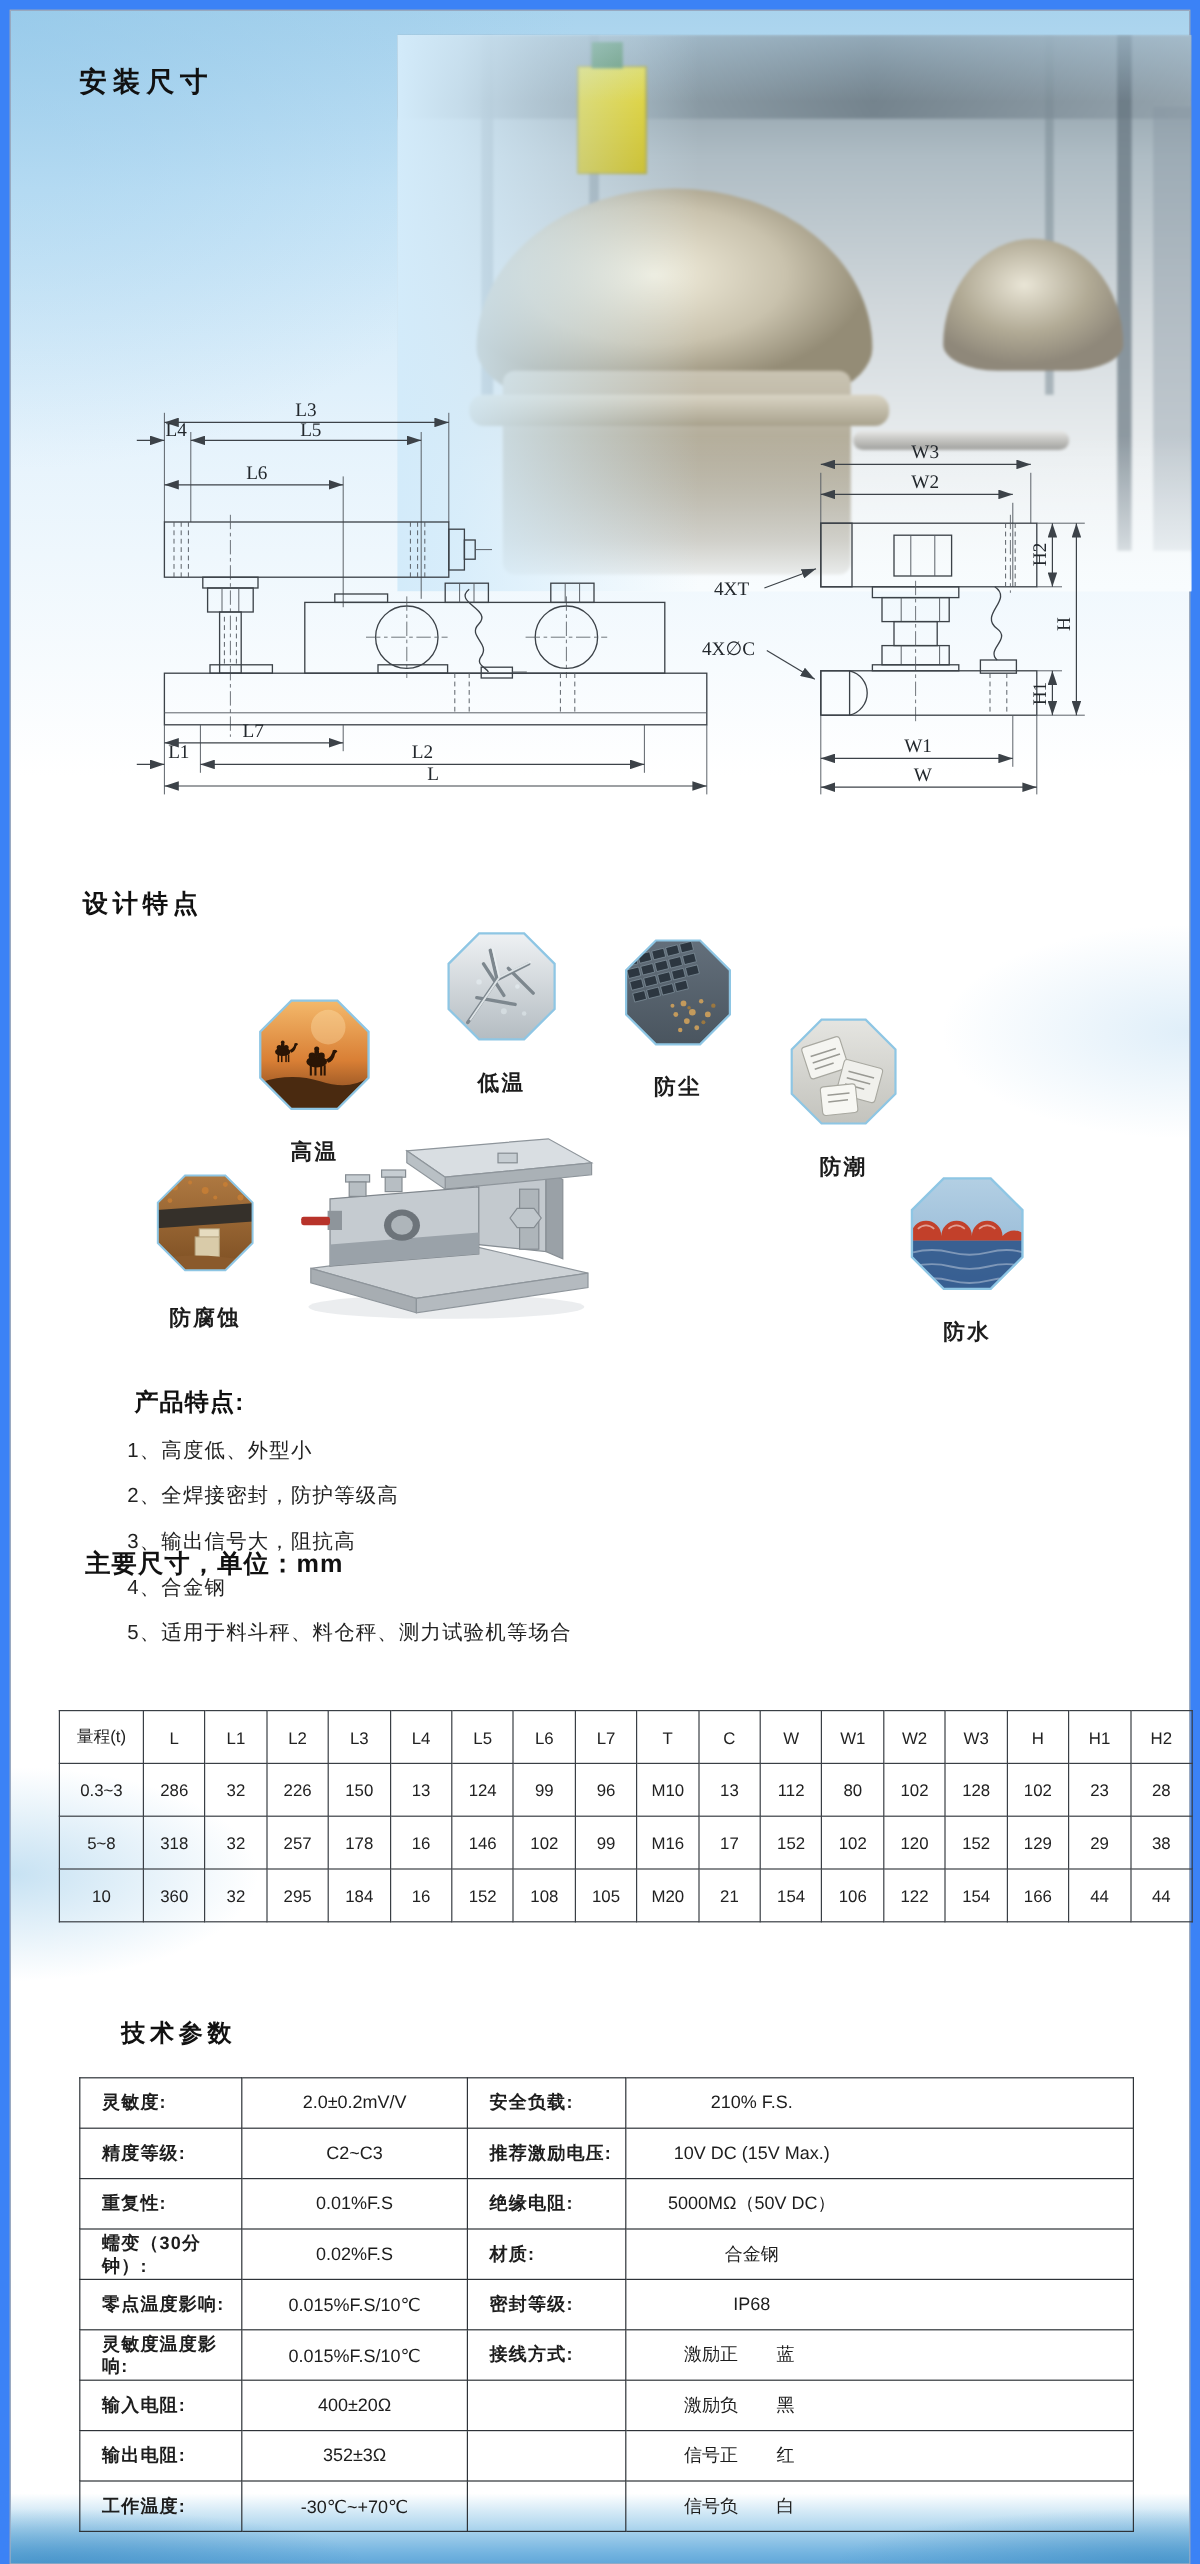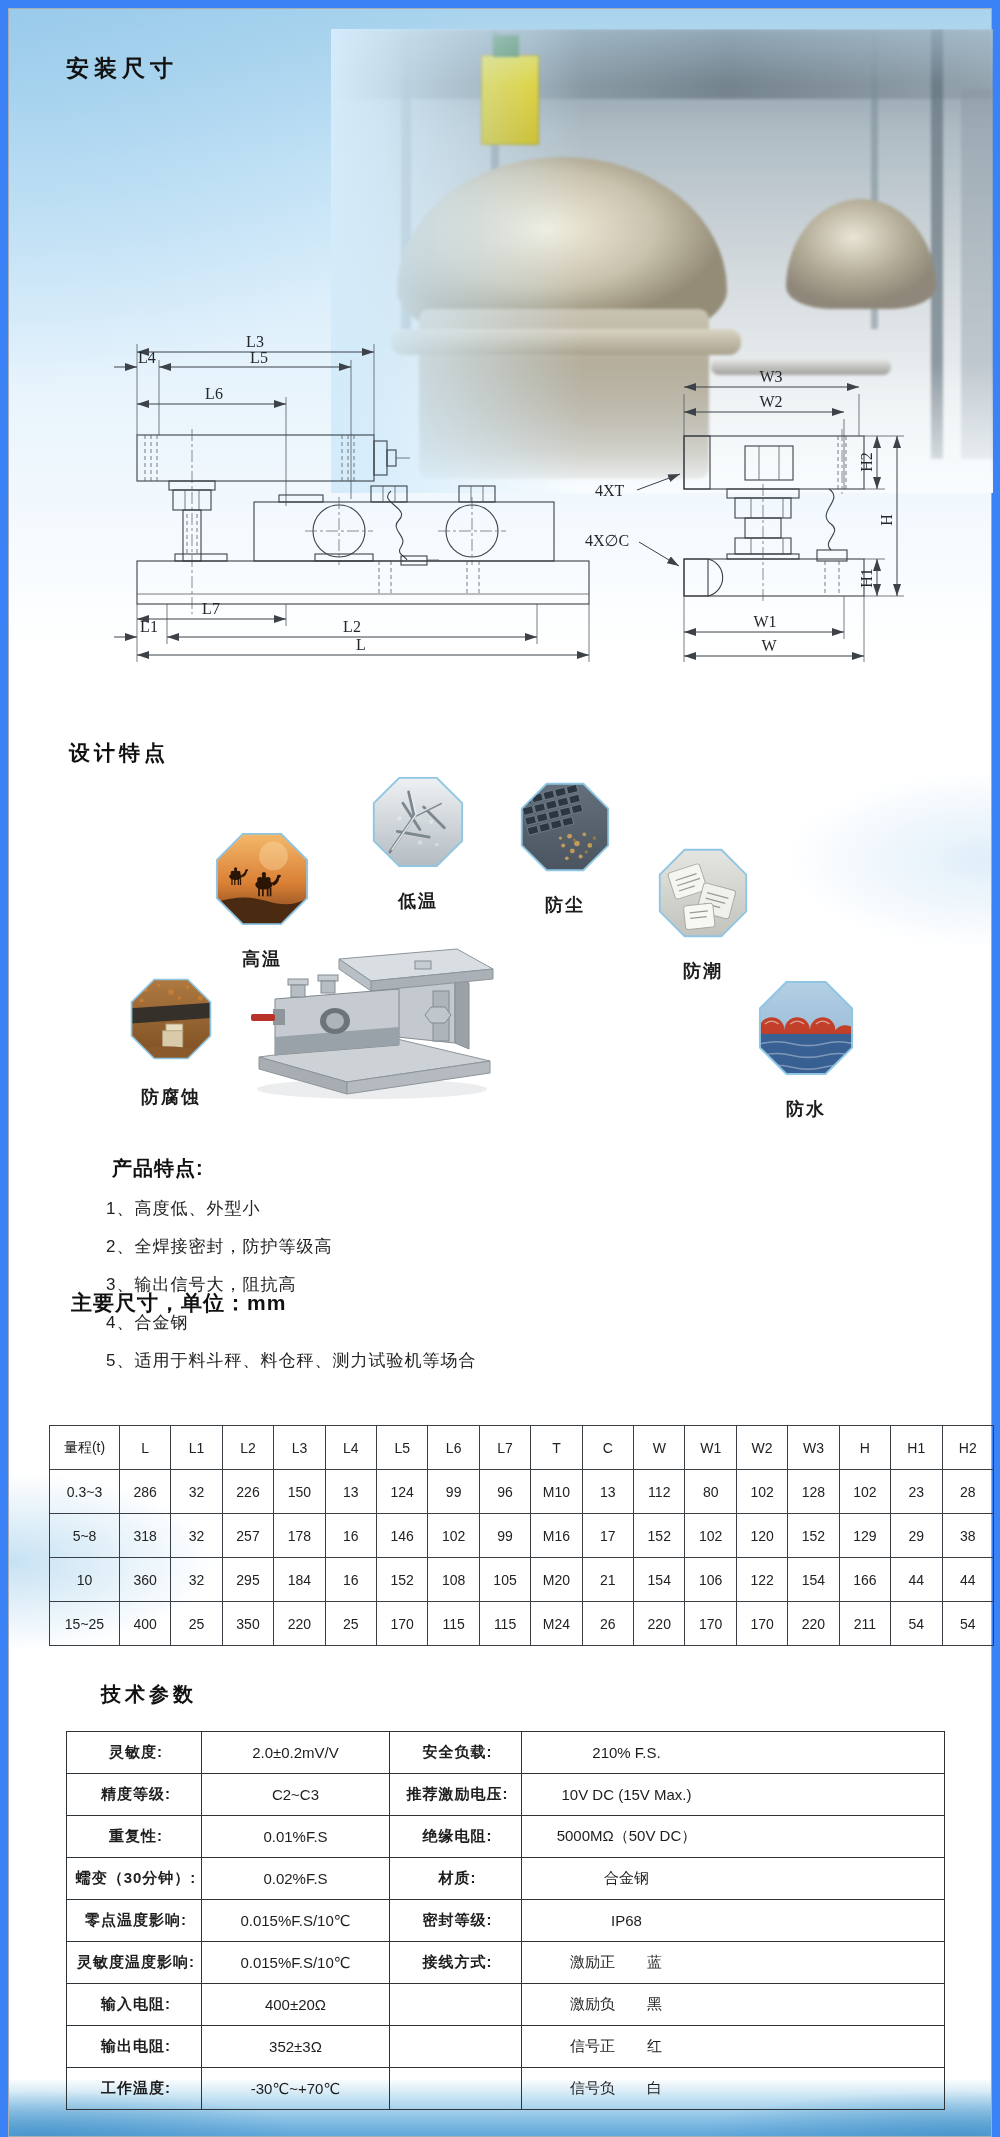--- a/index.html
+++ b/index.html
@@ -53,21 +53,21 @@
   
   .plist{margin:0;padding:0;list-style:none;font-size:17px;color:#222;}
   .plist li{margin-bottom:15px;letter-spacing:1px;}
   
   table{border-collapse:collapse;}
   .dims{left:40px;top:1416px;width:945px;table-layout:fixed;font-size:14px;color:#222;}
   .dims th,.dims td{border:1px solid #3a3f45;height:43px;text-align:center;font-weight:normal;padding:0;}
   
   .tech{left:57px;top:1722px;width:878px;table-layout:fixed;font-size:15px;color:#1d1d1d;}
   .tech td{border:1px solid #2e3338;height:41px;padding:0;}
-  .tech .t-lbl{font-weight:bold;text-align:center;padding-left:4px;letter-spacing:1px;}
+  .tech .t-lbl{font-weight:bold;text-align:left;padding-left:18px;letter-spacing:1px;}
   .tech .t-val{text-align:center;}
   .tech .t-val4{text-align:center;padding-right:213px;}
   .tech .t-val4.t-wire{padding-right:0;}
   .wire-box{display:flex;align-items:center;padding-left:48px;gap:32px;}
   
   .band{left:0;right:0;bottom:0;height:58px;z-index:0;background:
     radial-gradient(45% 130% at 3% 100%, rgba(58,138,194,.6), rgba(58,138,194,0) 60%),
     radial-gradient(45% 130% at 97% 100%, rgba(58,138,194,.6), rgba(58,138,194,0) 60%),
     linear-gradient(to bottom, rgba(240,248,253,0) 0%, #b4d9ef 45%, #74b4e0 85%, #62a8da 100%);}
   .z1{z-index:1;}
@@ -587,40 +587,20 @@
             <td>M20</td>
             <td>21</td>
             <td>154</td>
             <td>106</td>
             <td>122</td>
             <td>154</td>
             <td>166</td>
             <td>44</td>
             <td>44</td>
           </tr>
-          <tr>
-            <td>15~25</td>
-            <td>400</td>
-            <td>25</td>
-            <td>350</td>
-            <td>220</td>
-            <td>25</td>
-            <td>170</td>
-            <td>115</td>
-            <td>115</td>
-            <td>M24</td>
-            <td>26</td>
-            <td>220</td>
-            <td>170</td>
-            <td>170</td>
-            <td>220</td>
-            <td>211</td>
-            <td>54</td>
-            <td>54</td>
-          </tr>
         </tbody>
   </table>
 
   <div class="abs h-sub z1" style="left:92px;top:1672px;font-size:20px;">技术参数</div>
   <table class="abs tech z1">
     <colgroup>
       <col style="width:135px;">
           <col style="width:188px;">
           <col style="width:132px;">
           <col style="width:423px;">

